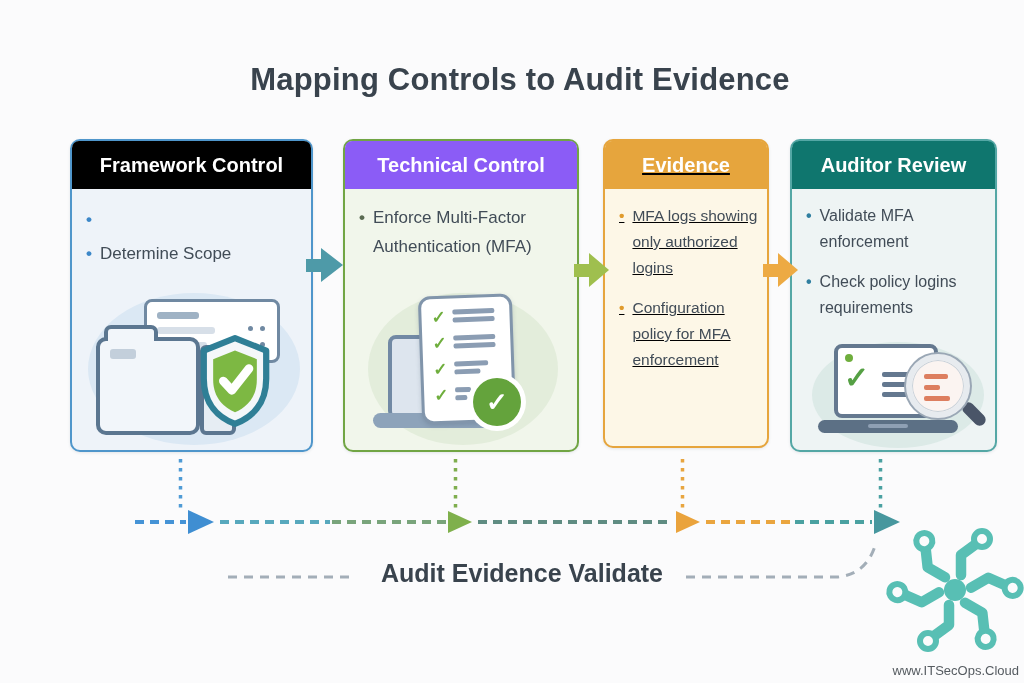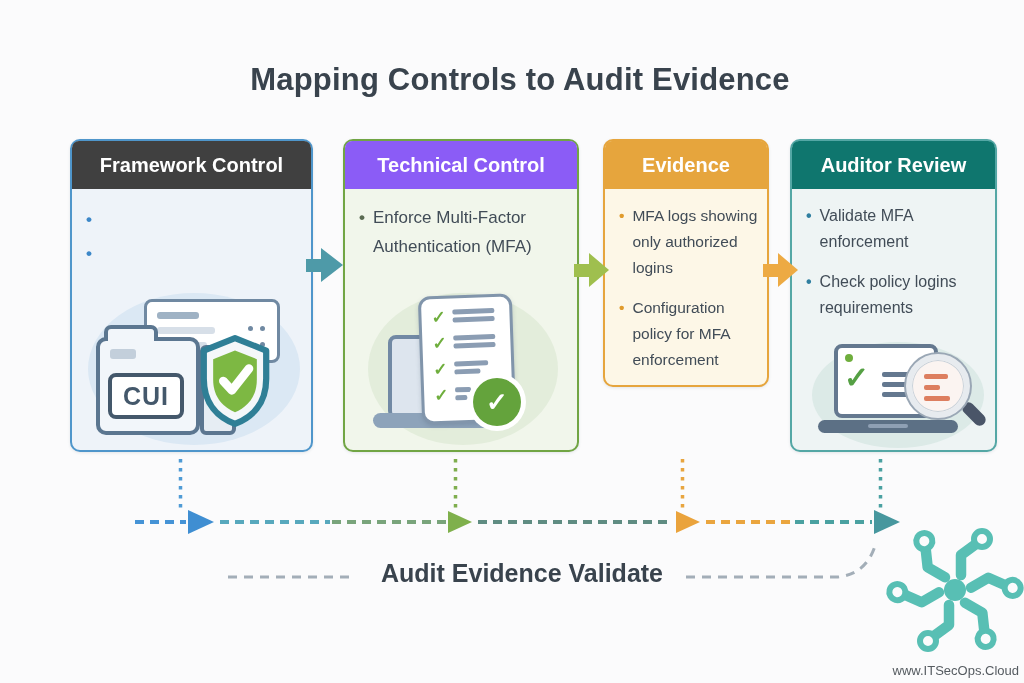--- a/index.html
+++ b/index.html
@@ -13,24 +13,24 @@
   
   .card { position:absolute; top:139px; border-radius:10px; border:2px solid;
           box-shadow:0 1px 3px rgba(60,80,100,.12); }
   .card .hd { height:48px; display:flex; align-items:center; justify-content:center;
               border-radius:7px 7px 0 0; color:#fff; font-size:20px; font-weight:700; }
   .card .bd { padding:14px 8px 0 14px; }
   .item { display:flex; gap:8px; color:#414c57; }
   .item .dot { font-weight:700; line-height:inherit; }
 
   .c1 { left:70px;  width:243px; height:313px; border-color:#4f96cb; background:#eef3f9; }
-  .c1 .hd { background:#404040; }
+  .c1 .hd { background:#000000; }
   .c2 { left:343px; width:236px; height:313px; border-color:#71a544; background:#f1f6eb; }
   .c2 .hd { background:#8b5cf6; }
-  .c3 { left:603px; width:166px; height:248px; border-color:#e6a53d; background:#fdf7e7; }
+  .c3 { left:603px; width:166px; height:309px; border-color:#e6a53d; background:#fdf7e7;text-decoration:underline; }
   .c3 .hd { background:#e6a53d; }
   .c4 { left:790px; width:207px; height:313px; border-color:#54a7a5; background:#eef4f4; }
   .c4 .hd { background:#0f766e; }
 
   .c1 .item { font-size:17px; line-height:34px; } .c1 .dot { color:#3c87c8; }
   .c2 .item { font-size:17px; line-height:29px; } .c2 .dot { color:#5a6b52; }
   .c3 .item { font-size:15.5px; line-height:26px; margin-bottom:14px; } .c3 .dot { color:#e09b2d; }
   .c4 .item { font-size:16px;  line-height:26px; margin-bottom:14px; } .c4 .dot { color:#2f7fa0; }
 
   
@@ -121,20 +121,21 @@
   <div class="title">Mapping Controls to Audit Evidence</div>
 
   <div class="card c1">
     <div class="hd">Framework Control</div>
     <div class="bd">
       <div class="item">
         <span class="dot">•</span>
       </div>
       <div class="item">
         <span class="dot">•</span>
+        <span>Determine Scope</span>
       </div>
     </div>
   </div>
 
   <div class="card c2">
     <div class="hd">Technical Control</div>
     <div class="bd">
       <div class="item">
         <span class="dot">•</span>
         <span>Enforce Multi-Factor Authentication (MFA)</span>
@@ -197,21 +198,20 @@
     <div class="slots">
         <i></i>
         <i></i>
         <i></i>
         <i></i>
         <i></i>
       </div>
     <div class="folder">
       <div class="tab"></div>
         <div class="pill"></div>
-      <div class="cui-box">CUI</div>
     </div>
     <svg class="shield-svg" viewBox="0 0 100 118">
       <path d="M50 4 L10 20 V56 C10 89 29 106 50 114 C71 106 90 89 90 56 V20 Z" fill="#f4f7f9" stroke="#2f7f96" stroke-width="8" stroke-linejoin="round"></path>
       <path d="M50 20 L22 31 V57 C22 81 36 93 50 99 C64 93 78 81 78 57 V31 Z" fill="#7db843"></path>
       <path d="M35 59 L46 71 L68 43" fill="none" stroke="#fff" stroke-width="11" stroke-linecap="round" stroke-linejoin="round"></path>
     </svg>
   </div>
 
   <div class="icon-check">
     <div class="blob"></div>

